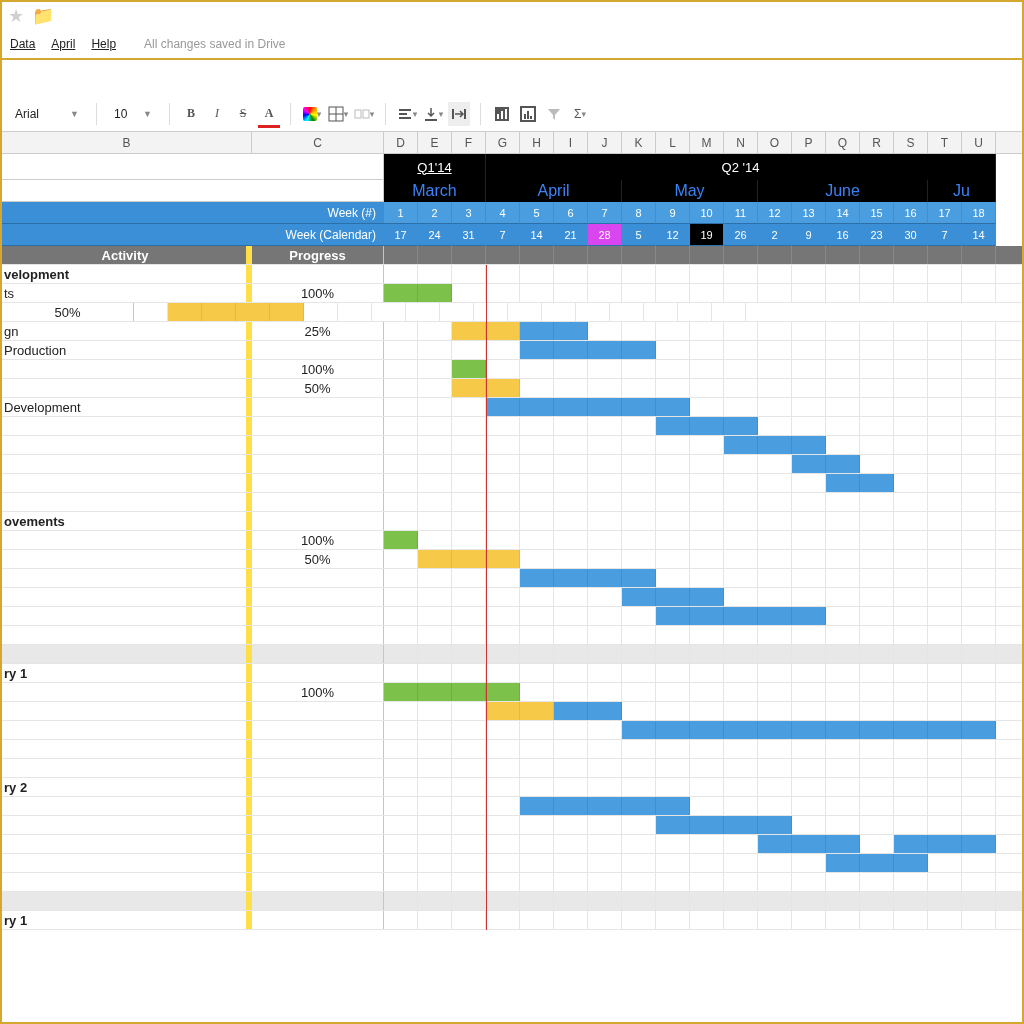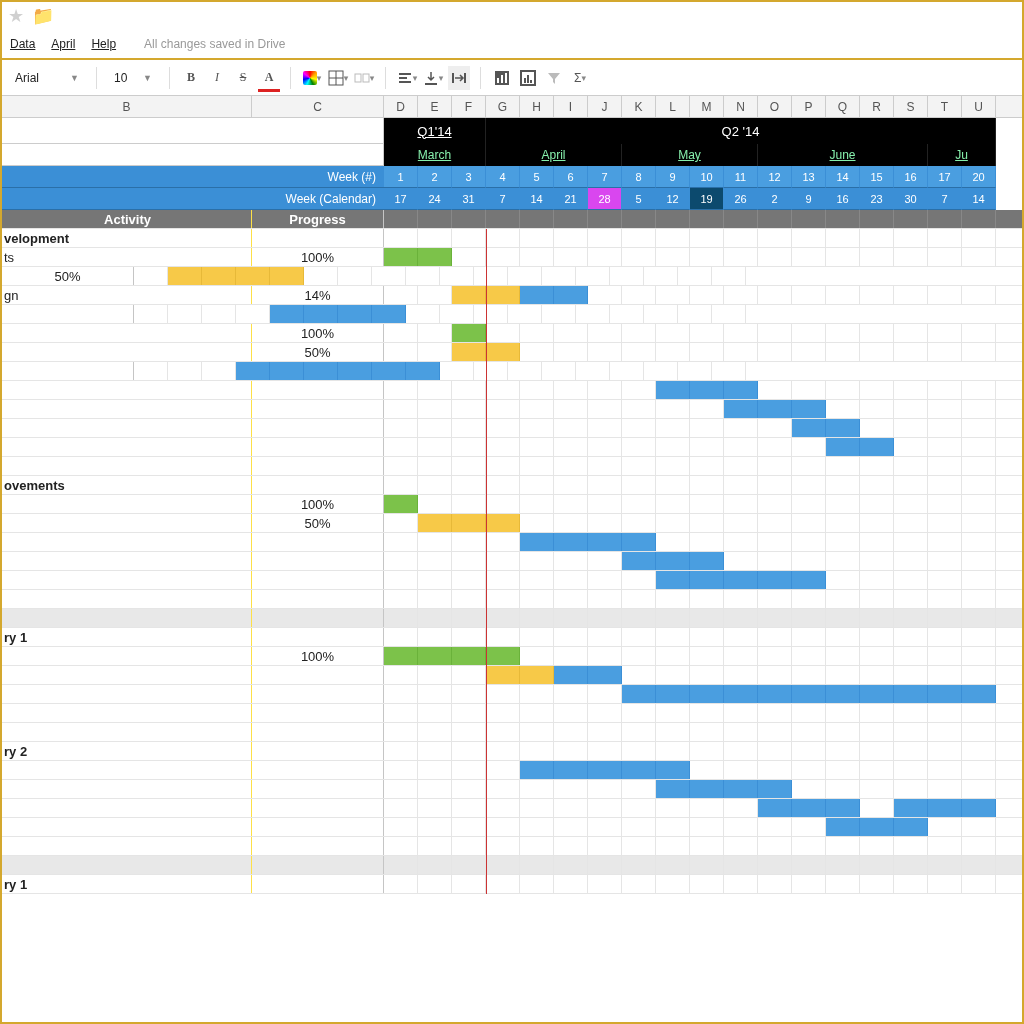--- a/index.html
+++ b/index.html
@@ -4,21 +4,21 @@
 <style>
   * { box-sizing: border-box; margin: 0; padding: 0; }
   body { font-family: Arial, sans-serif; font-size: 12px; color: #222; background: #fff; width: 1024px; height: 1024px; overflow: hidden; border: 2px solid #d4a82e; }
   
   .titlebar { height: 28px; background: #fff; display:flex; align-items:center; padding:0 6px; }
   .titlebar .star { color:#d0d0d0; font-size:18px; margin-right:8px;}
   .titlebar .folder { color:#888; font-size:18px;}
   .menubar { height: 30px; display:flex; align-items:center; gap:16px; padding:0 8px; border-bottom: 2px solid #d4a82e; color:#222;}
   .menubar .menu-item { cursor:default;text-decoration:underline; }
   .menubar .saved { color:#999; margin-left:12px;}
-  .toolbar { height: 36px; display:flex; align-items:center; gap:4px; padding:4px 6px; border-bottom:1px solid #ccc; background:#fff;}
+  .toolbar { height: 36px; display:flex; align-items:center; gap:4px; padding:4px 6px; border-bottom:1px solid #ccc; background:#fff;margin-top:36px;}
   .toolbar .sep { width:1px; height:22px; background:#ddd; margin:0 6px; }
   .tb-btn { min-width:22px; height:24px; display:flex; align-items:center; justify-content:center; color:#555; }
   .tb-btn svg { width:16px; height:16px; }
   .font-select { width:78px; height:24px; border:1px solid transparent; display:flex; align-items:center; justify-content:space-between; padding:0 6px; font-size:12px;}
   .size-select { width:52px; height:24px; border:1px solid transparent; display:flex; align-items:center; justify-content:space-between; padding:0 6px; font-size:12px;}
   .caret { font-size:9px; color:#888; }
   .bold { font-weight:bold; font-family:'Times New Roman',serif;}
   .italic { font-style:italic; font-family:'Times New Roman',serif;}
   .textA { position:relative; font-family:'Times New Roman',serif; font-weight:bold;}
   .textA::after { content:""; position:absolute; left:0; right:0; bottom:-2px; height:3px; background:#d22;}
@@ -30,28 +30,28 @@
   .colh { border-right:1px solid #ccc; display:flex; align-items:center; justify-content:center; font-size:12px;}
   .colB { width:250px; }
   .colC { width:132px; }
   .colW { width:34px; }
   
   .qrow { display:flex; height:26px; }
   .qrow .spacer { width:382px; border-right:1px solid #ccc; border-bottom:1px solid #ccc;}
   .qcell { background:#000; color:#fff; display:flex; align-items:center; justify-content:center; font-size:13px; border-right:1px solid #222;}
   .monthrow { display:flex; height:22px; }
   .monthrow .spacer { width:382px; border-right:1px solid #ccc; border-bottom:1px solid #ccc;}
-  .mcell { background:#000; color:#86efac; display:flex; align-items:center; justify-content:center; font-size:12px; border-right:1px solid #222;text-decoration:underline;}
+  .mcell { background:#000; color:#3b82f6; display:flex; align-items:center; justify-content:center; font-size:16px; border-right:1px solid #222;}
   .weekhdr { display:flex; height:22px; }
   .weekhdr .labelcell { width:250px; background:#3b8fd6; color:#fff; display:flex; align-items:center; justify-content:flex-end; padding-right:8px; font-size:12px; border-bottom:1px solid #2a6fa8;}
   .weekhdr .labelcell2 { width:132px; background:#3b8fd6; color:#fff; display:flex; align-items:center; justify-content:flex-end; padding-right:8px; font-size:12px; border-bottom:1px solid #2a6fa8;}
   .wcell { width:34px; background:#4a9ee0; color:#fff; display:flex; align-items:center; justify-content:center; font-size:11px; border-right:1px solid #3b8fd6; border-bottom:1px solid #2a6fa8;}
   
   .row { display:flex; height:19px; border-bottom:1px solid #e5e5e5; }
-  .row .actcell { width:250px; border-right:1px solid #fde047; display:flex; align-items:center; font-size:13px; padding-left:2px; white-space:nowrap; overflow:hidden;}
+  .row .actcell { width:250px; border-right:6px solid #fde047; display:flex; align-items:center; font-size:13px; padding-left:2px; white-space:nowrap; overflow:hidden;}
   .row .progcell { width:132px; border-right:1px solid #c5c5c5; display:flex; align-items:center; justify-content:center; font-size:13px;}
   .row .gcell { width:34px; border-right:1px solid #e5e5e5; position:relative;}
   .row.header-row { background:#767676; color:#fff; font-weight:bold; }
   .row.header-row .actcell { justify-content:center; }
   .row.header-row .progcell { color:#fff; font-weight:bold;}
   .row.section-row .actcell { font-weight:bold; }
   .row.gap-row { background:#e8e8e8; }
   .bar-green { background:#7cc24a; }
   .bar-yellow { background:#f7c948; }
   .bar-blue { background:#4a9ee0; }
@@ -214,37 +214,37 @@
         <div class="wcell">8</div>
         <div class="wcell">9</div>
         <div class="wcell">10</div>
         <div class="wcell">11</div>
         <div class="wcell">12</div>
         <div class="wcell">13</div>
         <div class="wcell">14</div>
         <div class="wcell">15</div>
         <div class="wcell">16</div>
         <div class="wcell">17</div>
-        <div class="wcell">20</div>
+        <div class="wcell">18</div>
       </div>
   </div>
   <div class="weekhdr">
     <div class="labelcell"></div>
     <div class="labelcell2">Week (Calendar)</div>
     <div id="cnums" style="display:flex">
         <div class="wcell" style="background: rgb(59, 143, 214);">17</div>
         <div class="wcell" style="background: rgb(59, 143, 214);">24</div>
         <div class="wcell" style="background: rgb(59, 143, 214);">31</div>
         <div class="wcell" style="background: rgb(59, 143, 214);">7</div>
         <div class="wcell" style="background: rgb(59, 143, 214);">14</div>
         <div class="wcell" style="background: rgb(59, 143, 214);">21</div>
         <div class="wcell" style="background: #d946ef;">28</div>
         <div class="wcell" style="background: rgb(59, 143, 214);">5</div>
         <div class="wcell" style="background: rgb(59, 143, 214);">12</div>
-        <div class="wcell" style="background: #0c4a6e;">19</div>
+        <div class="wcell" style="background: #000000;">19</div>
         <div class="wcell" style="background: rgb(59, 143, 214);">26</div>
         <div class="wcell" style="background: rgb(59, 143, 214);">2</div>
         <div class="wcell" style="background: rgb(59, 143, 214);">9</div>
         <div class="wcell" style="background: rgb(59, 143, 214);">16</div>
         <div class="wcell" style="background: rgb(59, 143, 214);">23</div>
         <div class="wcell" style="background: rgb(59, 143, 214);">30</div>
         <div class="wcell" style="background: rgb(59, 143, 214);">7</div>
         <div class="wcell" style="background: rgb(59, 143, 214);">14</div>
       </div>
   </div>
@@ -336,41 +336,42 @@
         <div class="gcell"></div>
         <div class="gcell"></div>
         <div class="gcell"></div>
         <div class="gcell"></div>
         <div class="gcell"></div>
         <div class="gcell"></div>
         <div class="gcell"></div>
       </div>
       <div class="row ">
         <div class="actcell">gn</div>
-        <div class="progcell">14%</div>
-        <div class="gcell"></div>
-        <div class="gcell"></div>
-        <div class="gcell bar-yellow" style="border-right-color: rgb(231, 185, 56);"></div>
-        <div class="gcell bar-yellow" style="border-right-color: rgb(231, 185, 56);"></div>
-        <div class="gcell bar-blue" style="border-right-color: rgb(59, 143, 214);"></div>
-        <div class="gcell bar-blue" style="border-right-color: rgb(59, 143, 214);"></div>
-        <div class="gcell"></div>
-        <div class="gcell"></div>
-        <div class="gcell"></div>
-        <div class="gcell"></div>
-        <div class="gcell"></div>
-        <div class="gcell"></div>
-        <div class="gcell"></div>
-        <div class="gcell"></div>
-        <div class="gcell"></div>
-        <div class="gcell"></div>
-        <div class="gcell"></div>
-        <div class="gcell"></div>
-      </div>
-      <div class="row ">
+        <div class="progcell">25%</div>
+        <div class="gcell"></div>
+        <div class="gcell"></div>
+        <div class="gcell bar-yellow" style="border-right-color: rgb(231, 185, 56);"></div>
+        <div class="gcell bar-yellow" style="border-right-color: rgb(231, 185, 56);"></div>
+        <div class="gcell bar-blue" style="border-right-color: rgb(59, 143, 214);"></div>
+        <div class="gcell bar-blue" style="border-right-color: rgb(59, 143, 214);"></div>
+        <div class="gcell"></div>
+        <div class="gcell"></div>
+        <div class="gcell"></div>
+        <div class="gcell"></div>
+        <div class="gcell"></div>
+        <div class="gcell"></div>
+        <div class="gcell"></div>
+        <div class="gcell"></div>
+        <div class="gcell"></div>
+        <div class="gcell"></div>
+        <div class="gcell"></div>
+        <div class="gcell"></div>
+      </div>
+      <div class="row ">
+        <div class="actcell">Production</div>
         <div class="progcell"></div>
         <div class="gcell"></div>
         <div class="gcell"></div>
         <div class="gcell"></div>
         <div class="gcell"></div>
         <div class="gcell bar-blue" style="border-right-color: rgb(59, 143, 214);"></div>
         <div class="gcell bar-blue" style="border-right-color: rgb(59, 143, 214);"></div>
         <div class="gcell bar-blue" style="border-right-color: rgb(59, 143, 214);"></div>
         <div class="gcell bar-blue" style="border-right-color: rgb(59, 143, 214);"></div>
         <div class="gcell"></div>
@@ -422,20 +423,21 @@
         <div class="gcell"></div>
         <div class="gcell"></div>
         <div class="gcell"></div>
         <div class="gcell"></div>
         <div class="gcell"></div>
         <div class="gcell"></div>
         <div class="gcell"></div>
         <div class="gcell"></div>
       </div>
       <div class="row ">
+        <div class="actcell">Development</div>
         <div class="progcell"></div>
         <div class="gcell"></div>
         <div class="gcell"></div>
         <div class="gcell"></div>
         <div class="gcell bar-blue" style="border-right-color: rgb(59, 143, 214);"></div>
         <div class="gcell bar-blue" style="border-right-color: rgb(59, 143, 214);"></div>
         <div class="gcell bar-blue" style="border-right-color: rgb(59, 143, 214);"></div>
         <div class="gcell bar-blue" style="border-right-color: rgb(59, 143, 214);"></div>
         <div class="gcell bar-blue" style="border-right-color: rgb(59, 143, 214);"></div>
         <div class="gcell bar-blue" style="border-right-color: rgb(59, 143, 214);"></div>

